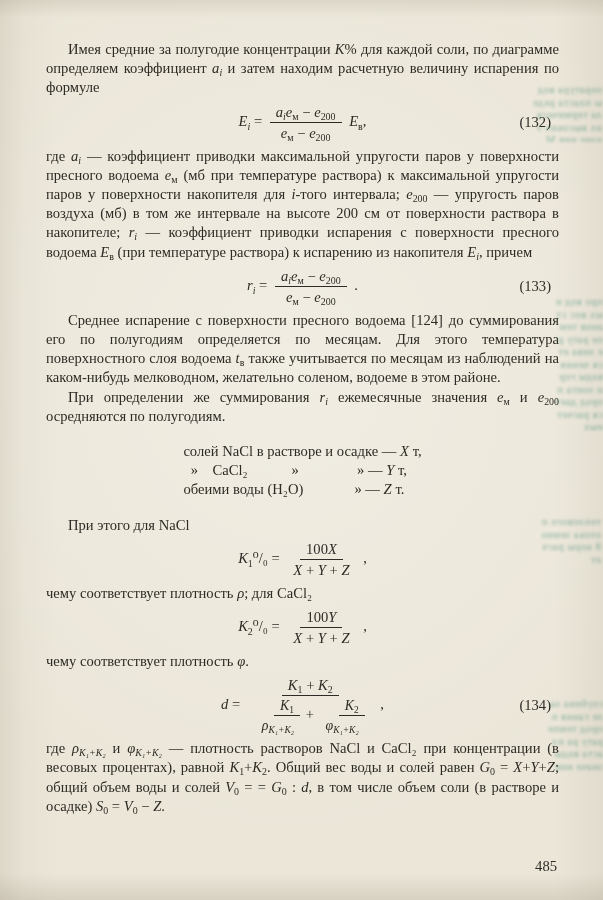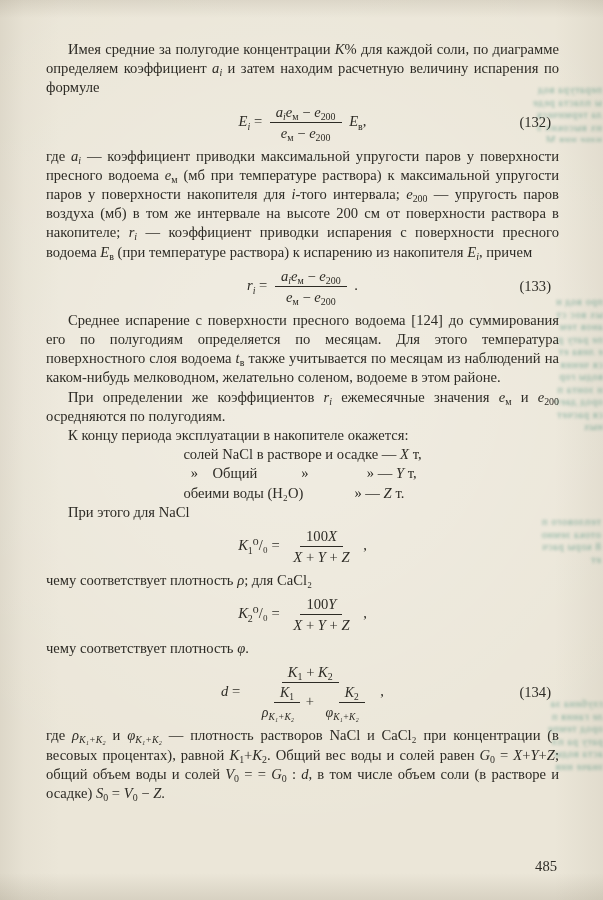--- a/index.html
+++ b/index.html
@@ -24,21 +24,21 @@
   .tok-s{font-style:italic;}
   .tok-s,.tok-sn{font-size:68%;vertical-align:-0.32em;line-height:0;}
   .tok-t{white-space:pre-wrap;}
   .formula-row{position:relative;display:flex;align-items:center;justify-content:center;margin:6px 0 5px;}
   .formula{display:inline-block;white-space:nowrap;}
   .frac{display:inline-flex;flex-direction:column;align-items:center;vertical-align:middle;margin:0 4px;line-height:17px;text-align:center;font-family:Liberation Serif, serif;}
   .fnum{border-bottom:1px solid #2d2b25;padding:0 6px 1px;}
   .fden{padding:2px 6px 0;}
   .fden .frac{margin:0 2px;line-height:16px;font-size:95%;align-items:flex-end;}
   .eq-number{position:absolute;right:8px;top:50%;transform:translateY(-50%);}
-  .salt-list{width:fit-content;margin:0 auto;text-align:left;}
+  .salt-list{width:fit-content;margin:16px auto;text-align:left;}
   .salt-line{white-space:pre-wrap;}
   .page-number{position:absolute;right:46px;bottom:24px;}
   .bleed{
     position:absolute;color:rgba(31,122,102,0.5);
     filter:blur(1.6px);transform:scaleX(-1);
     font-size:10.5px;line-height:12.5px;letter-spacing:0.6px;
     overflow:hidden;pointer-events:none;word-break:break-all;text-align:left;
   }
   .b1{right:1px;top:84px;width:70px;height:58px;}
   .b2{right:0;top:296px;width:50px;height:172px;}
@@ -65,27 +65,26 @@
   <div class="formula-row">
     <span class="formula"><span class="tok-v">r</span><span class="tok-s">i</span><span class="tok-t"> = </span><span class="frac">
           <span class="fnum"><span class="tok-v">a</span><span class="tok-s">i</span><span class="tok-v">e</span><span class="tok-sn">м</span><span class="tok-t"> − </span><span class="tok-v">e</span><span class="tok-sn">200</span></span>
           <span class="fden"><span class="tok-v">e</span><span class="tok-sn">м</span><span class="tok-t"> − </span><span class="tok-v">e</span><span class="tok-sn">200</span></span>
         </span><span class="tok-t"> .</span></span>
     <span class="eq-number">(133)</span>
   </div>
 
   <p class="para indent"><span class="tok-t">Среднее испарение с поверхности пресного водоема [124] до суммирования его по полугодиям определяется по месяцам. Для этого температура поверхностного слоя водоема </span><span class="tok-v">t</span><span class="tok-sn">в</span><span class="tok-t"> также учитывается по месяцам из наблюдений на каком-нибудь мелководном, желательно соленом, водоеме в этом районе.</span></p>
 
-  <p class="para indent"><span class="tok-t">При определении же коэффициентов </span><span class="tok-v">r</span><span class="tok-s">i</span><span class="tok-t"> ежемесячные значения </span><span class="tok-v">e</span><span class="tok-sn">м</span><span class="tok-t"> и </span><span class="tok-v">e</span><span class="tok-sn">200</span><span class="tok-t"> осредняются по полугодиям.</span></p>
+  <p class="para indent"><span class="tok-t">При определении же суммирования </span><span class="tok-v">r</span><span class="tok-s">i</span><span class="tok-t"> ежемесячные значения </span><span class="tok-v">e</span><span class="tok-sn">м</span><span class="tok-t"> и </span><span class="tok-v">e</span><span class="tok-sn">200</span><span class="tok-t"> осредняются по полугодиям.</span></p>
 
-  <p class="para indent"><span class="tok-t">К концу периода эксплуатации в накопителе окажется:</span></p>
 
   <div class="salt-list">
     <div class="salt-line"><span class="tok-t">солей NaCl в растворе и осадке — </span><span class="tok-v">X</span><span class="tok-t"> т,</span></div>
-    <div class="salt-line"><span class="tok-t"> » Общий   »    » — </span><span class="tok-v">Y</span><span class="tok-t"> т,</span></div>
+    <div class="salt-line"><span class="tok-t"> » CaCl₂   »    » — </span><span class="tok-v">Y</span><span class="tok-t"> т,</span></div>
     <div class="salt-line"><span class="tok-t">обеими воды (H₂O)    » — </span><span class="tok-v">Z</span><span class="tok-t"> т.</span></div>
   </div>
 
   <p class="para indent"><span class="tok-t">При этого для NaCl</span></p>
 
   <div class="formula-row">
     <span class="formula"><span class="tok-v">K</span><span class="tok-sn">1</span><span class="tok-t">⁰/₀ = </span><span class="frac">
           <span class="fnum"><span class="tok-t">100</span><span class="tok-v">X</span></span>
           <span class="fden"><span class="tok-v">X</span><span class="tok-t"> + </span><span class="tok-v">Y</span><span class="tok-t"> + </span><span class="tok-v">Z</span></span>
         </span><span class="tok-t"> ,</span></span>

